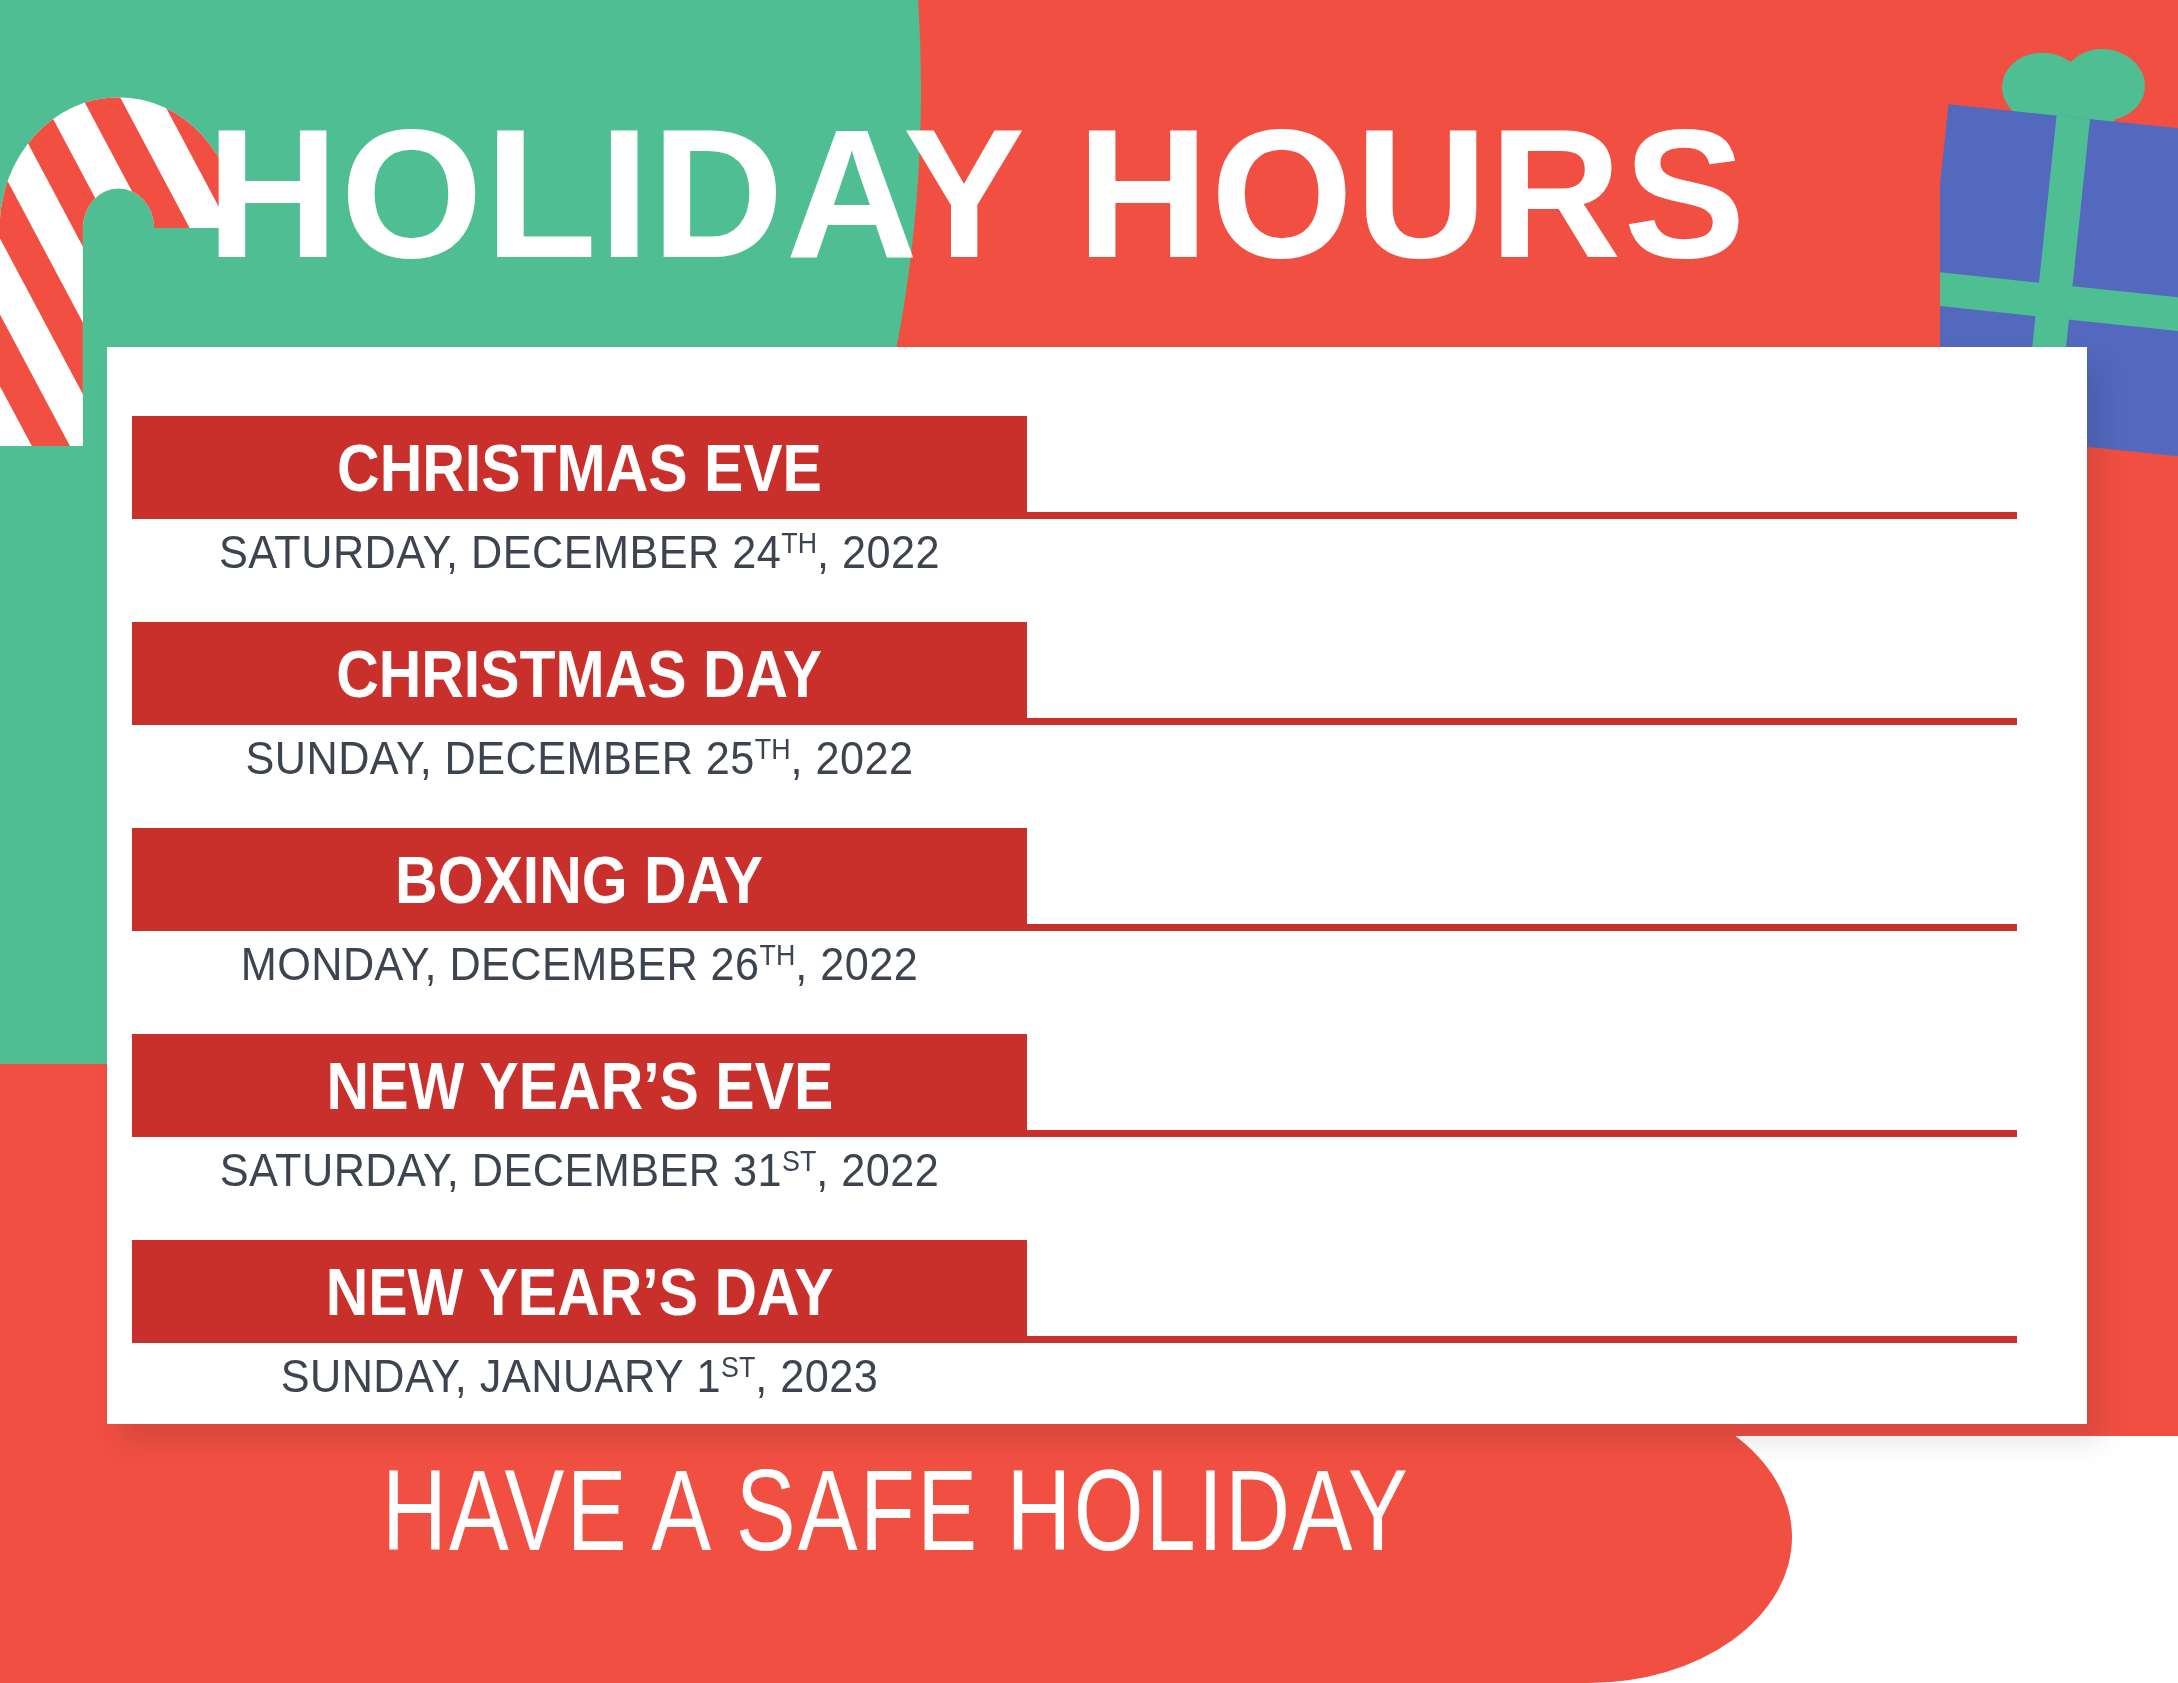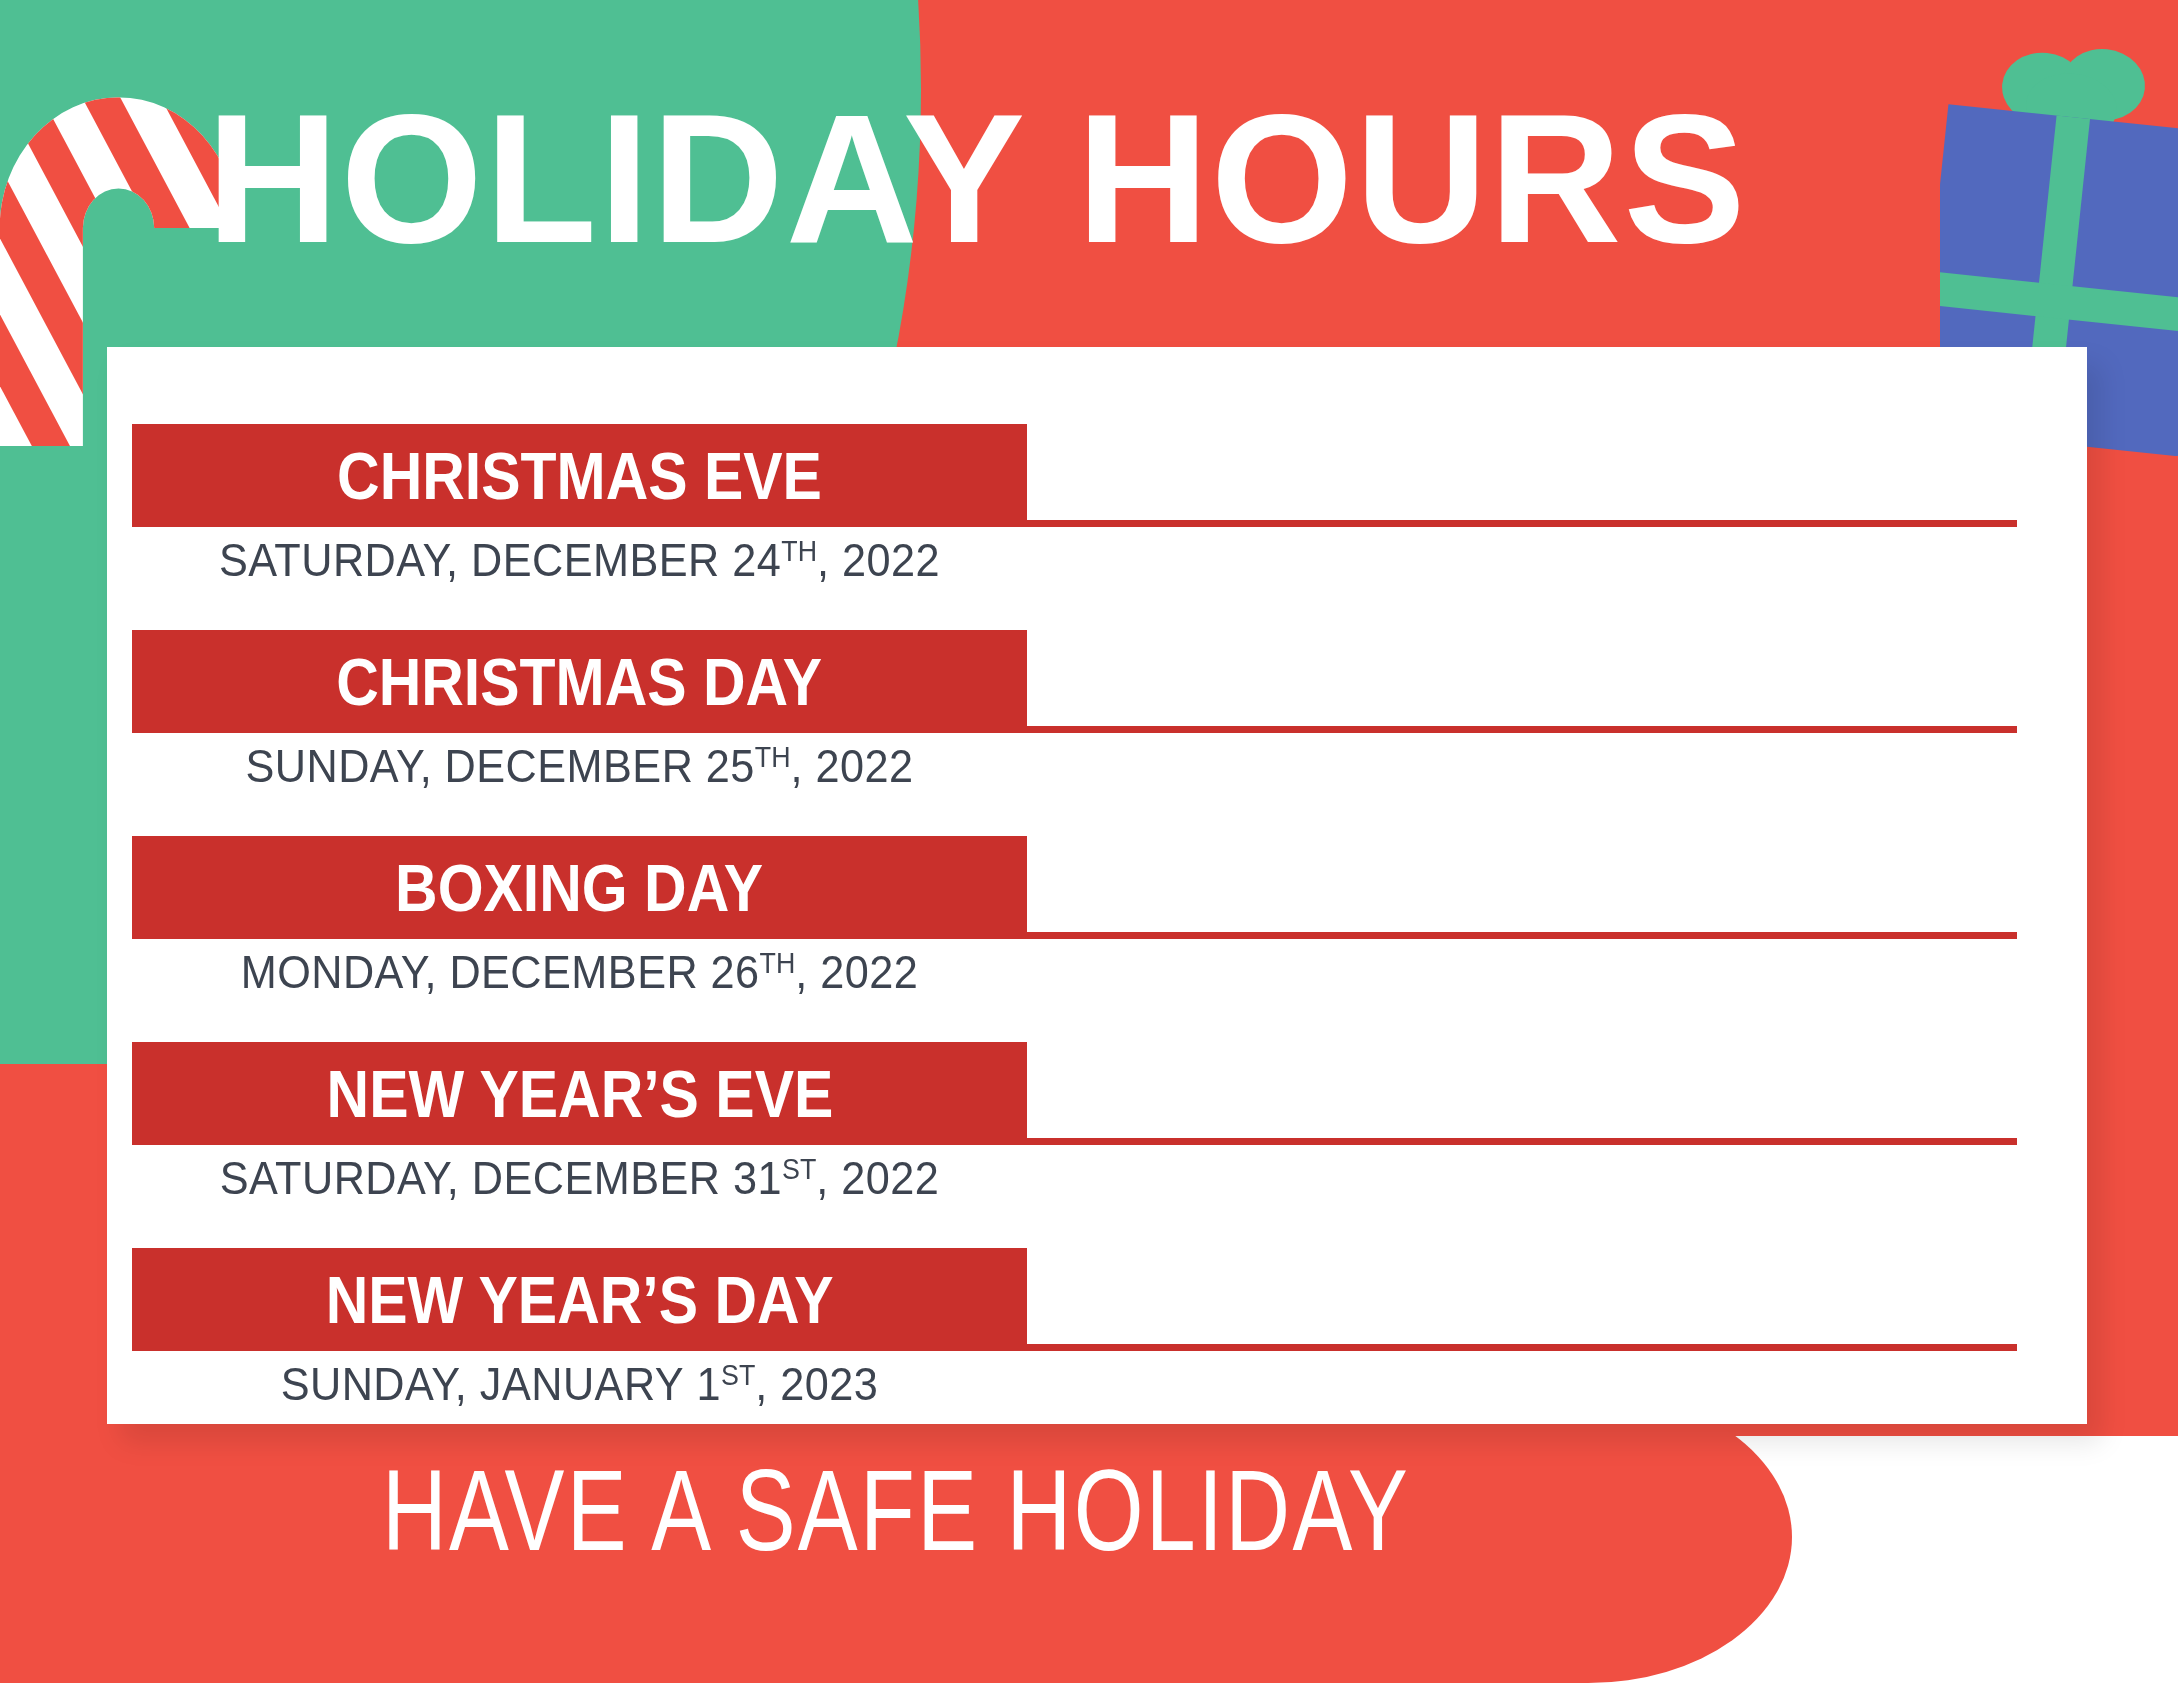--- a/index.html
+++ b/index.html
@@ -76,21 +76,21 @@
     left: 1940px;
     top: 40px;
     width: 257px;
     height: 416px;
   }
 
   
   .title {
     position: absolute;
     left: 0;
-    top: 87px;
+    top: 102px;
     width: 1954px;
     text-align: center;
     color: #ffffff;
     font-family: "Liberation Sans", sans-serif;
     font-weight: bold;
     font-size: 183px;
     letter-spacing: 2px;
     line-height: 1;
     white-space: nowrap;
     z-index: 5;
@@ -104,21 +104,21 @@
     width: 1980px;
     height: 1077px;
     background: #ffffff;
     box-shadow: 14px 18px 26px rgba(0,0,0,0.10);
     z-index: 6;
   }
 
   .rows {
     position: absolute;
     left: 0;
-    top: 8px;
+    top: 0;
     width: 100%;
     height: 100%;
   }
 
   .row {
     position: absolute;
     left: 0;
     width: 100%;
   }
 

